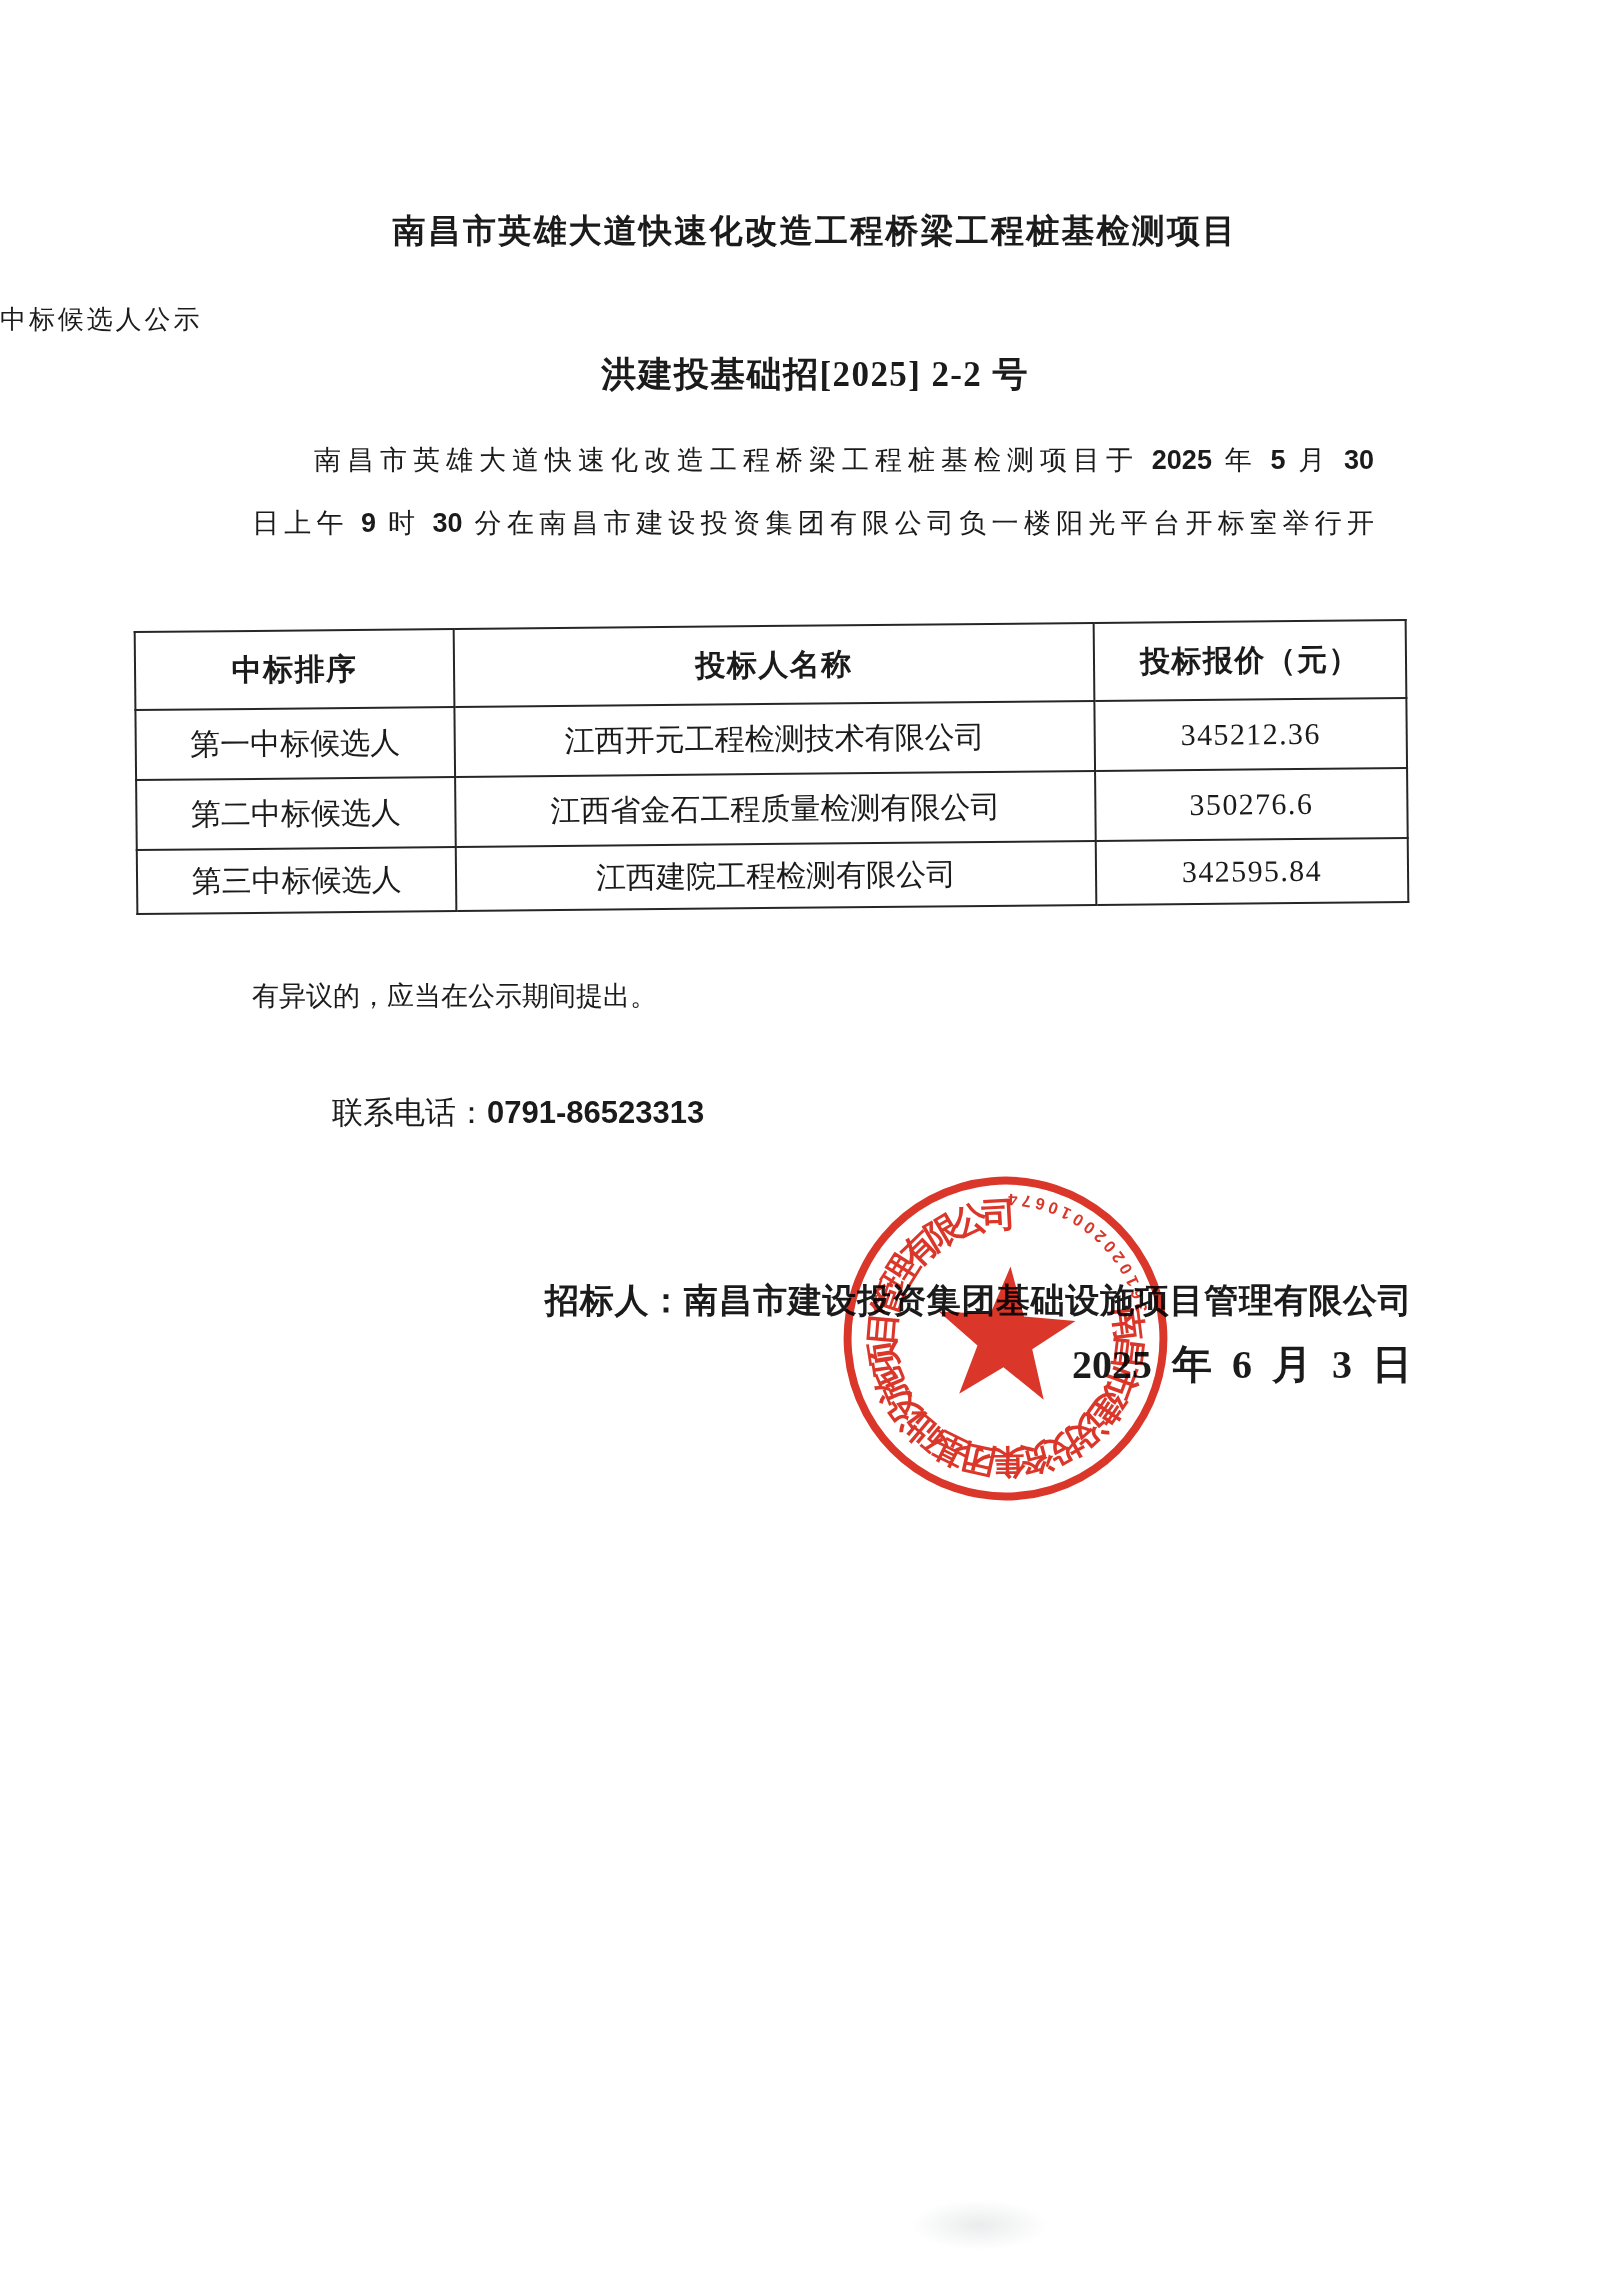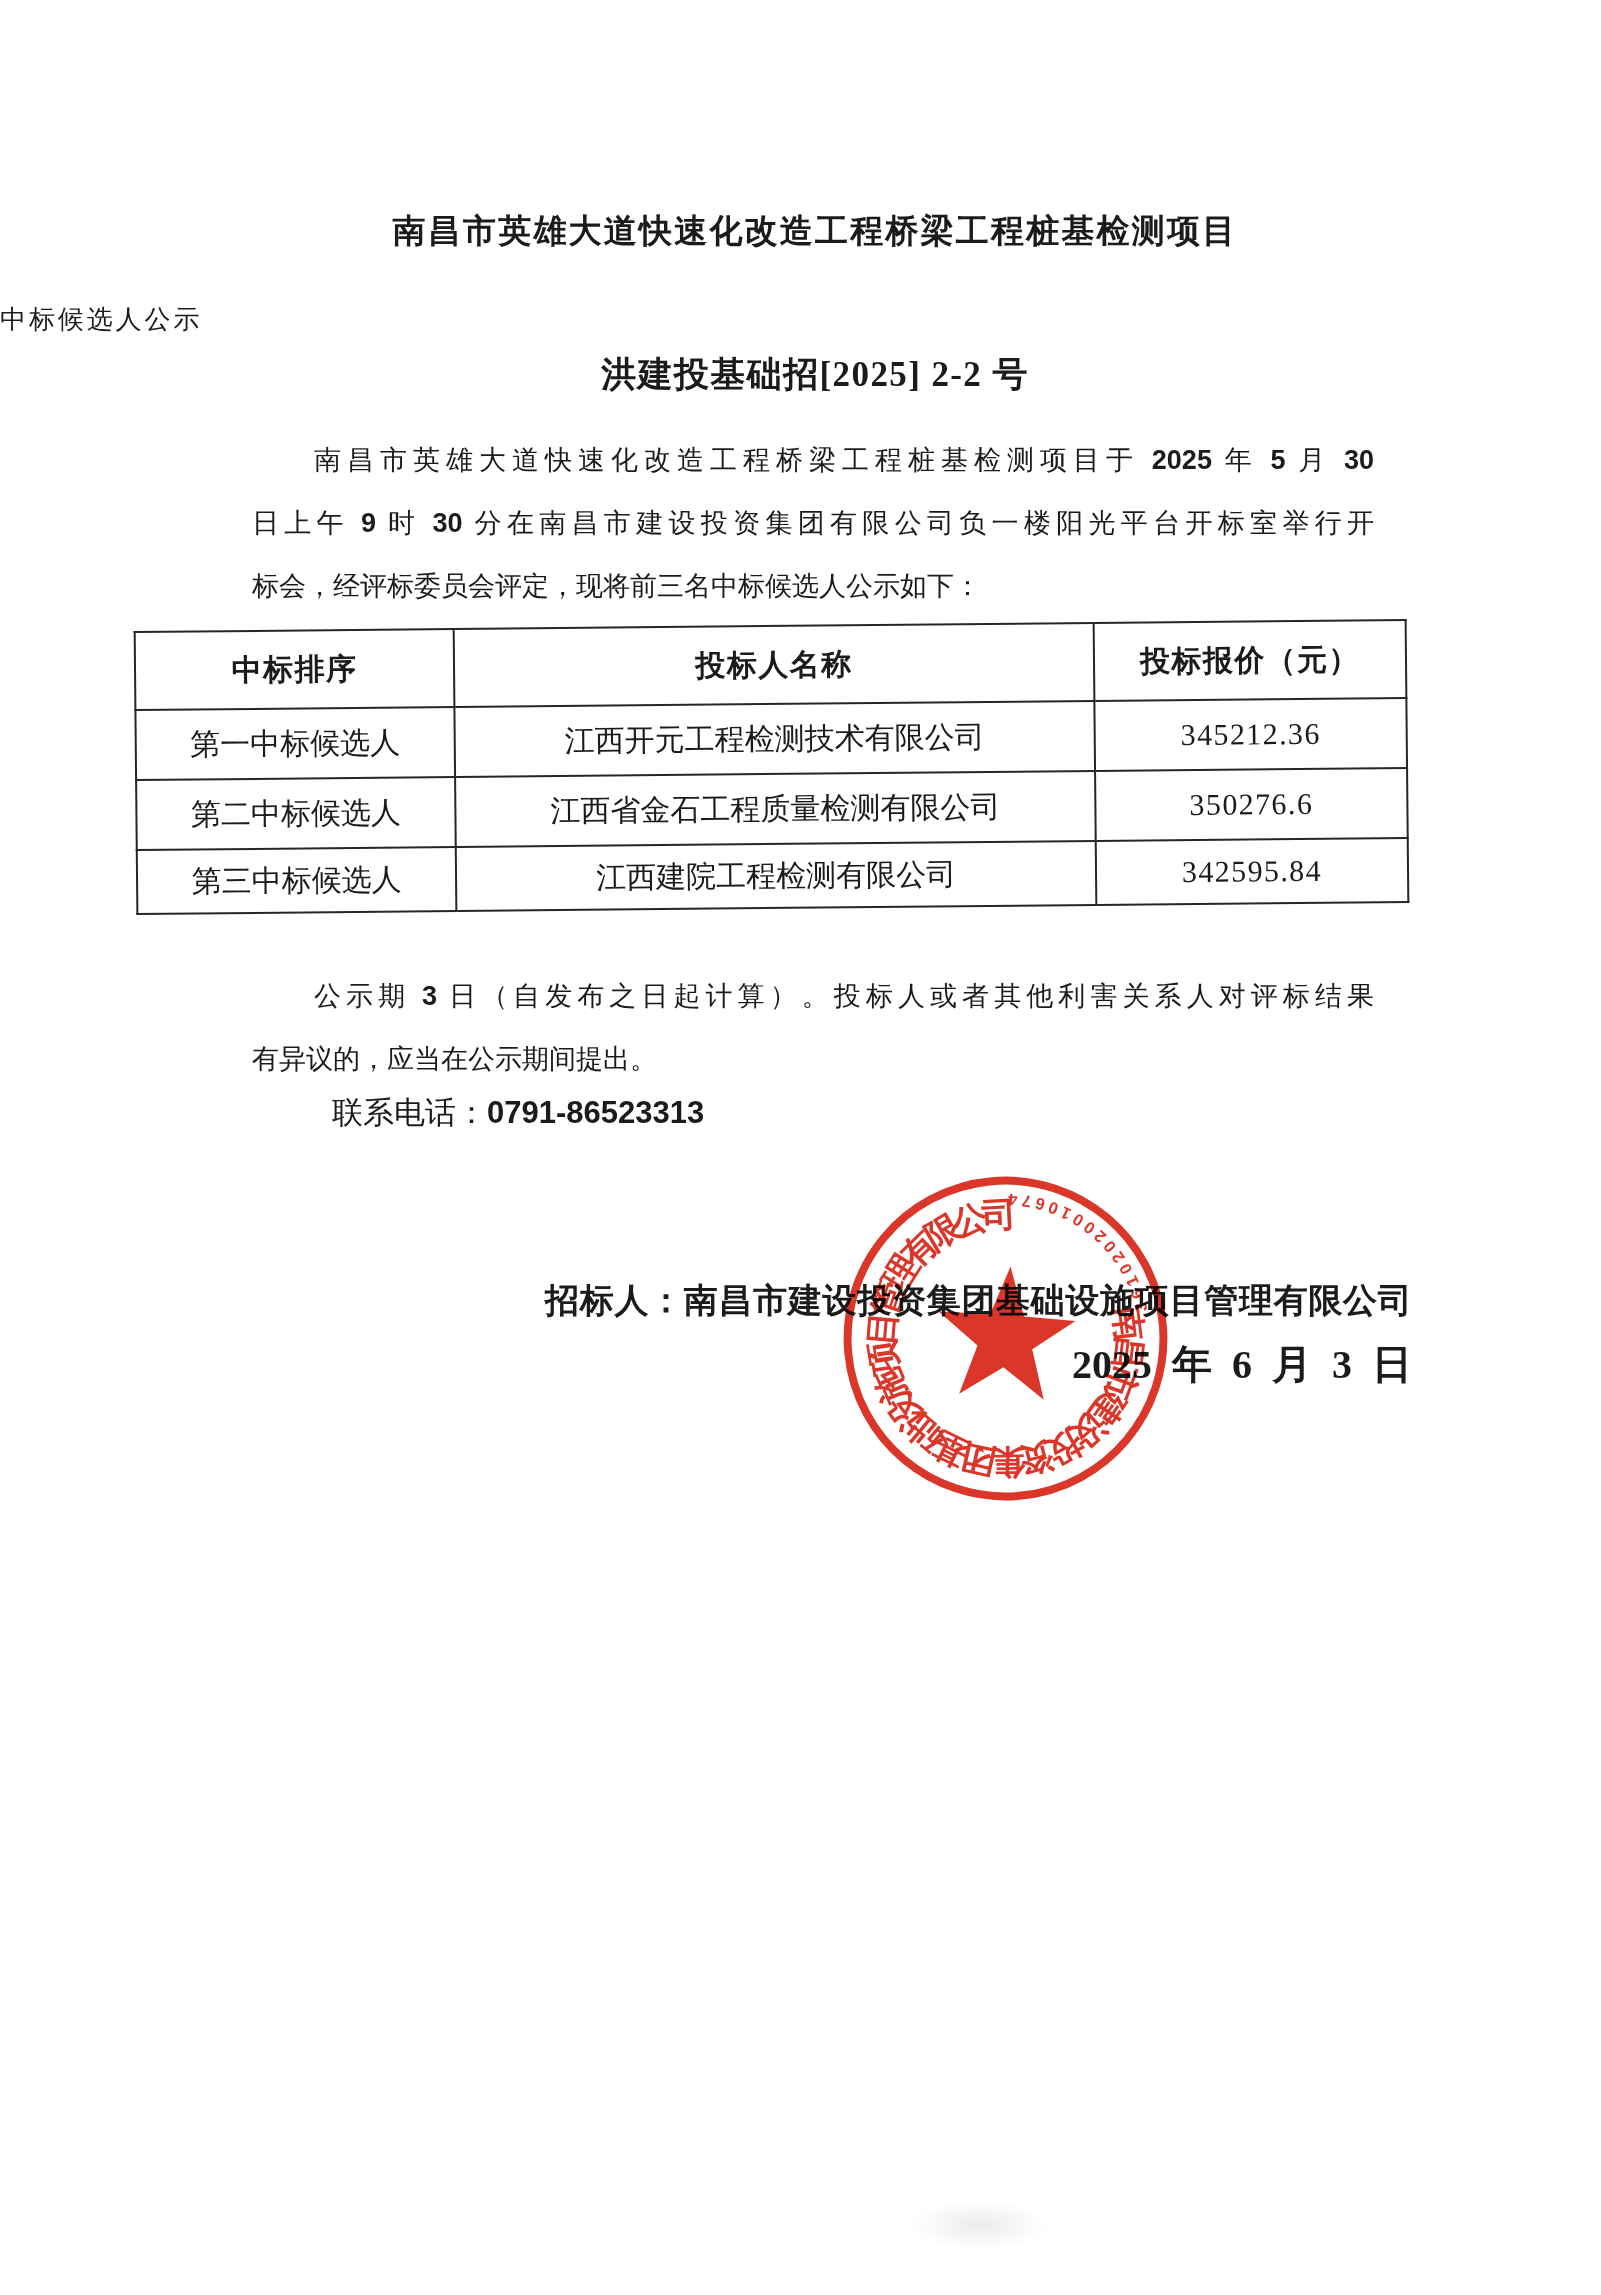--- a/index.html
+++ b/index.html
@@ -59,21 +59,20 @@
 
   <div class="title">南昌市英雄大道快速化改造工程桥梁工程桩基检测项目</div>
 
   <div class="subtitle">中标候选人公示</div>
 
   <div class="docnum">洪建投基础招[2025] 2-2 号</div>
 
   <div class="para intro">
       <div class="line fill indent"><span>南昌市英雄大道快速化改造工程桥梁工程桩基检测项目于 </span><span class="num">2025</span><span> 年 </span><span class="num">5</span><span> 月 </span><span class="num">30</span></div>
       <div class="line fill"><span>日上午 </span><span class="num">9</span><span> 时 </span><span class="num">30</span><span> 分在南昌市建设投资集团有限公司负一楼阳光平台开标室举行开</span></div>
-      <div class="line"><span>标会，经评标委员会评定，现将前三名中标候选人公示如下：</span></div>
     </div>
 
   <table class="bid">
     <colgroup>
       <col style="width:319px">
         <col style="width:640px">
         <col style="width:312px">
     </colgroup>
     <thead>
         <tr>
@@ -95,21 +94,20 @@
         </tr>
         <tr>
           <td class="">第三中标候选人</td>
           <td class="">江西建院工程检测有限公司</td>
           <td class="price">342595.84</td>
         </tr>
       </tbody>
   </table>
 
   <div class="para notice">
-      <div class="line fill indent"><span>公示期 </span><span class="num">3</span><span> 日（自发布之日起计算）。投标人或者其他利害关系人对评标结果</span></div>
       <div class="line"><span>有异议的，应当在公示期间提出。</span></div>
     </div>
 
   <div class="contact"><span>联系电话：</span><span class="num">0791-86523313</span></div>
 
   <div class="sig">招标人：南昌市建设投资集团基础设施项目管理有限公司</div>
 
   <div class="date">2025 年 6 月 3 日</div>
 
   <svg class="seal" viewBox="0 0 484 484" xmlns="http://www.w3.org/2000/svg">

